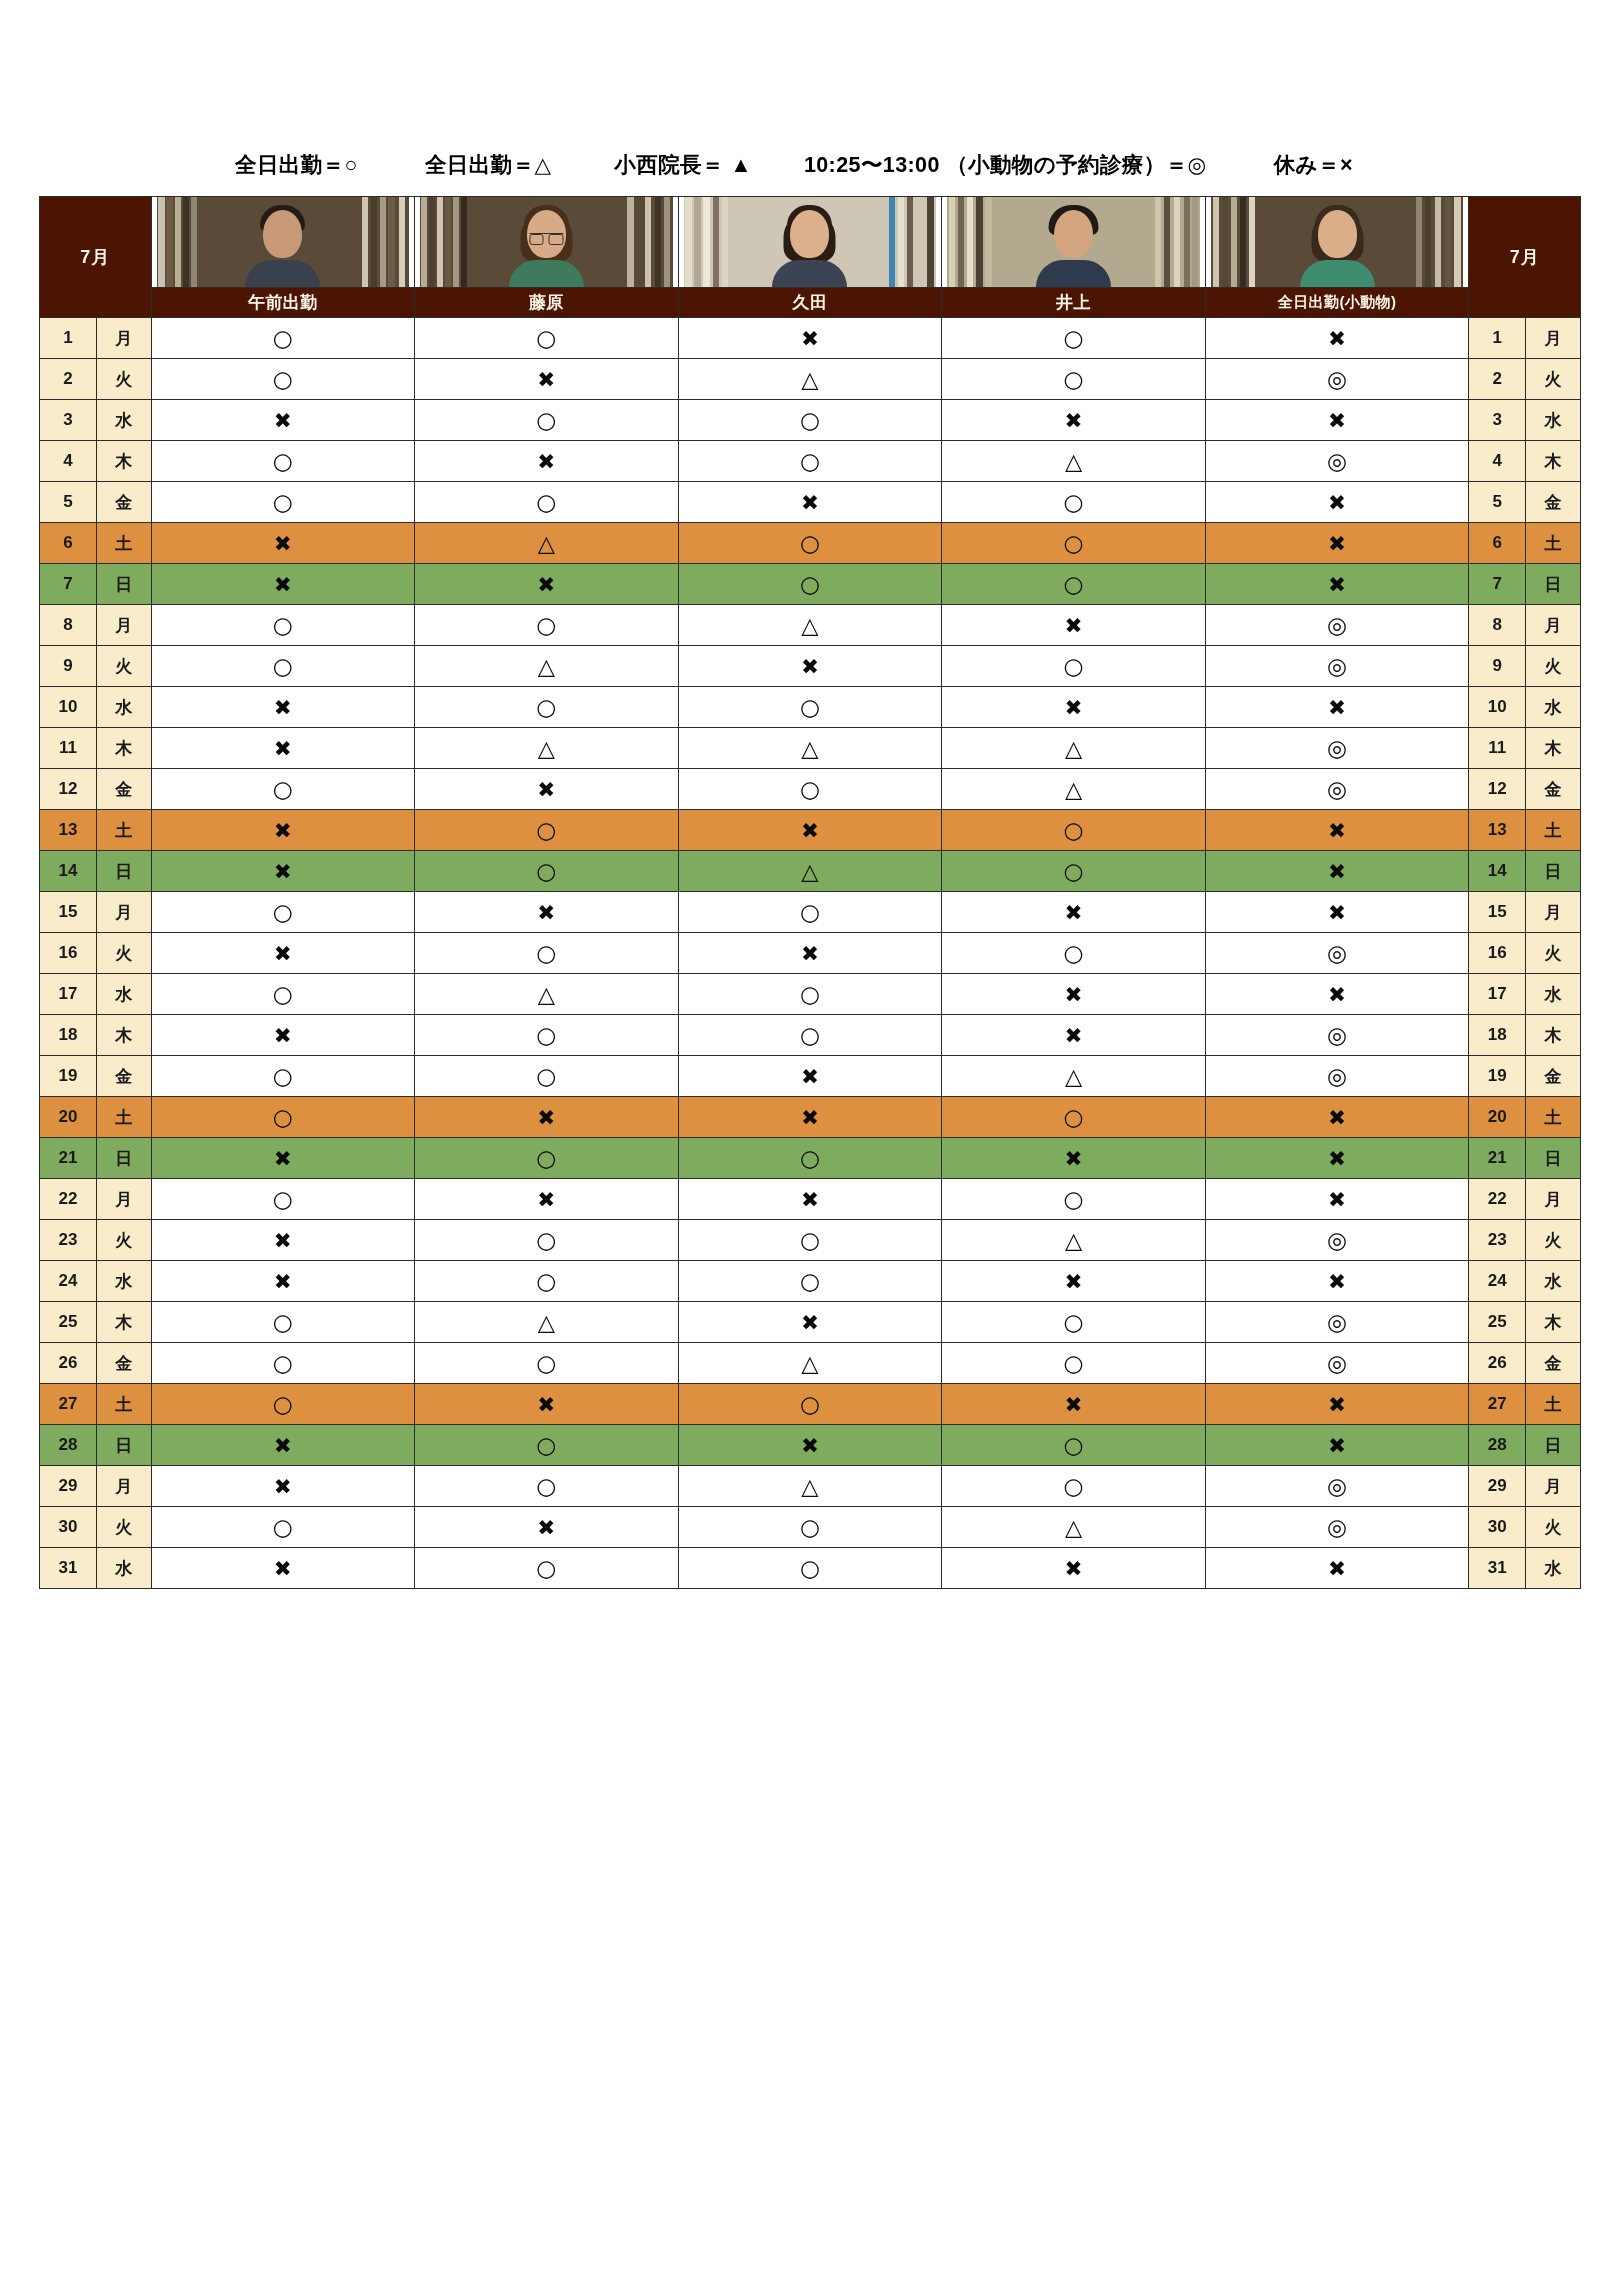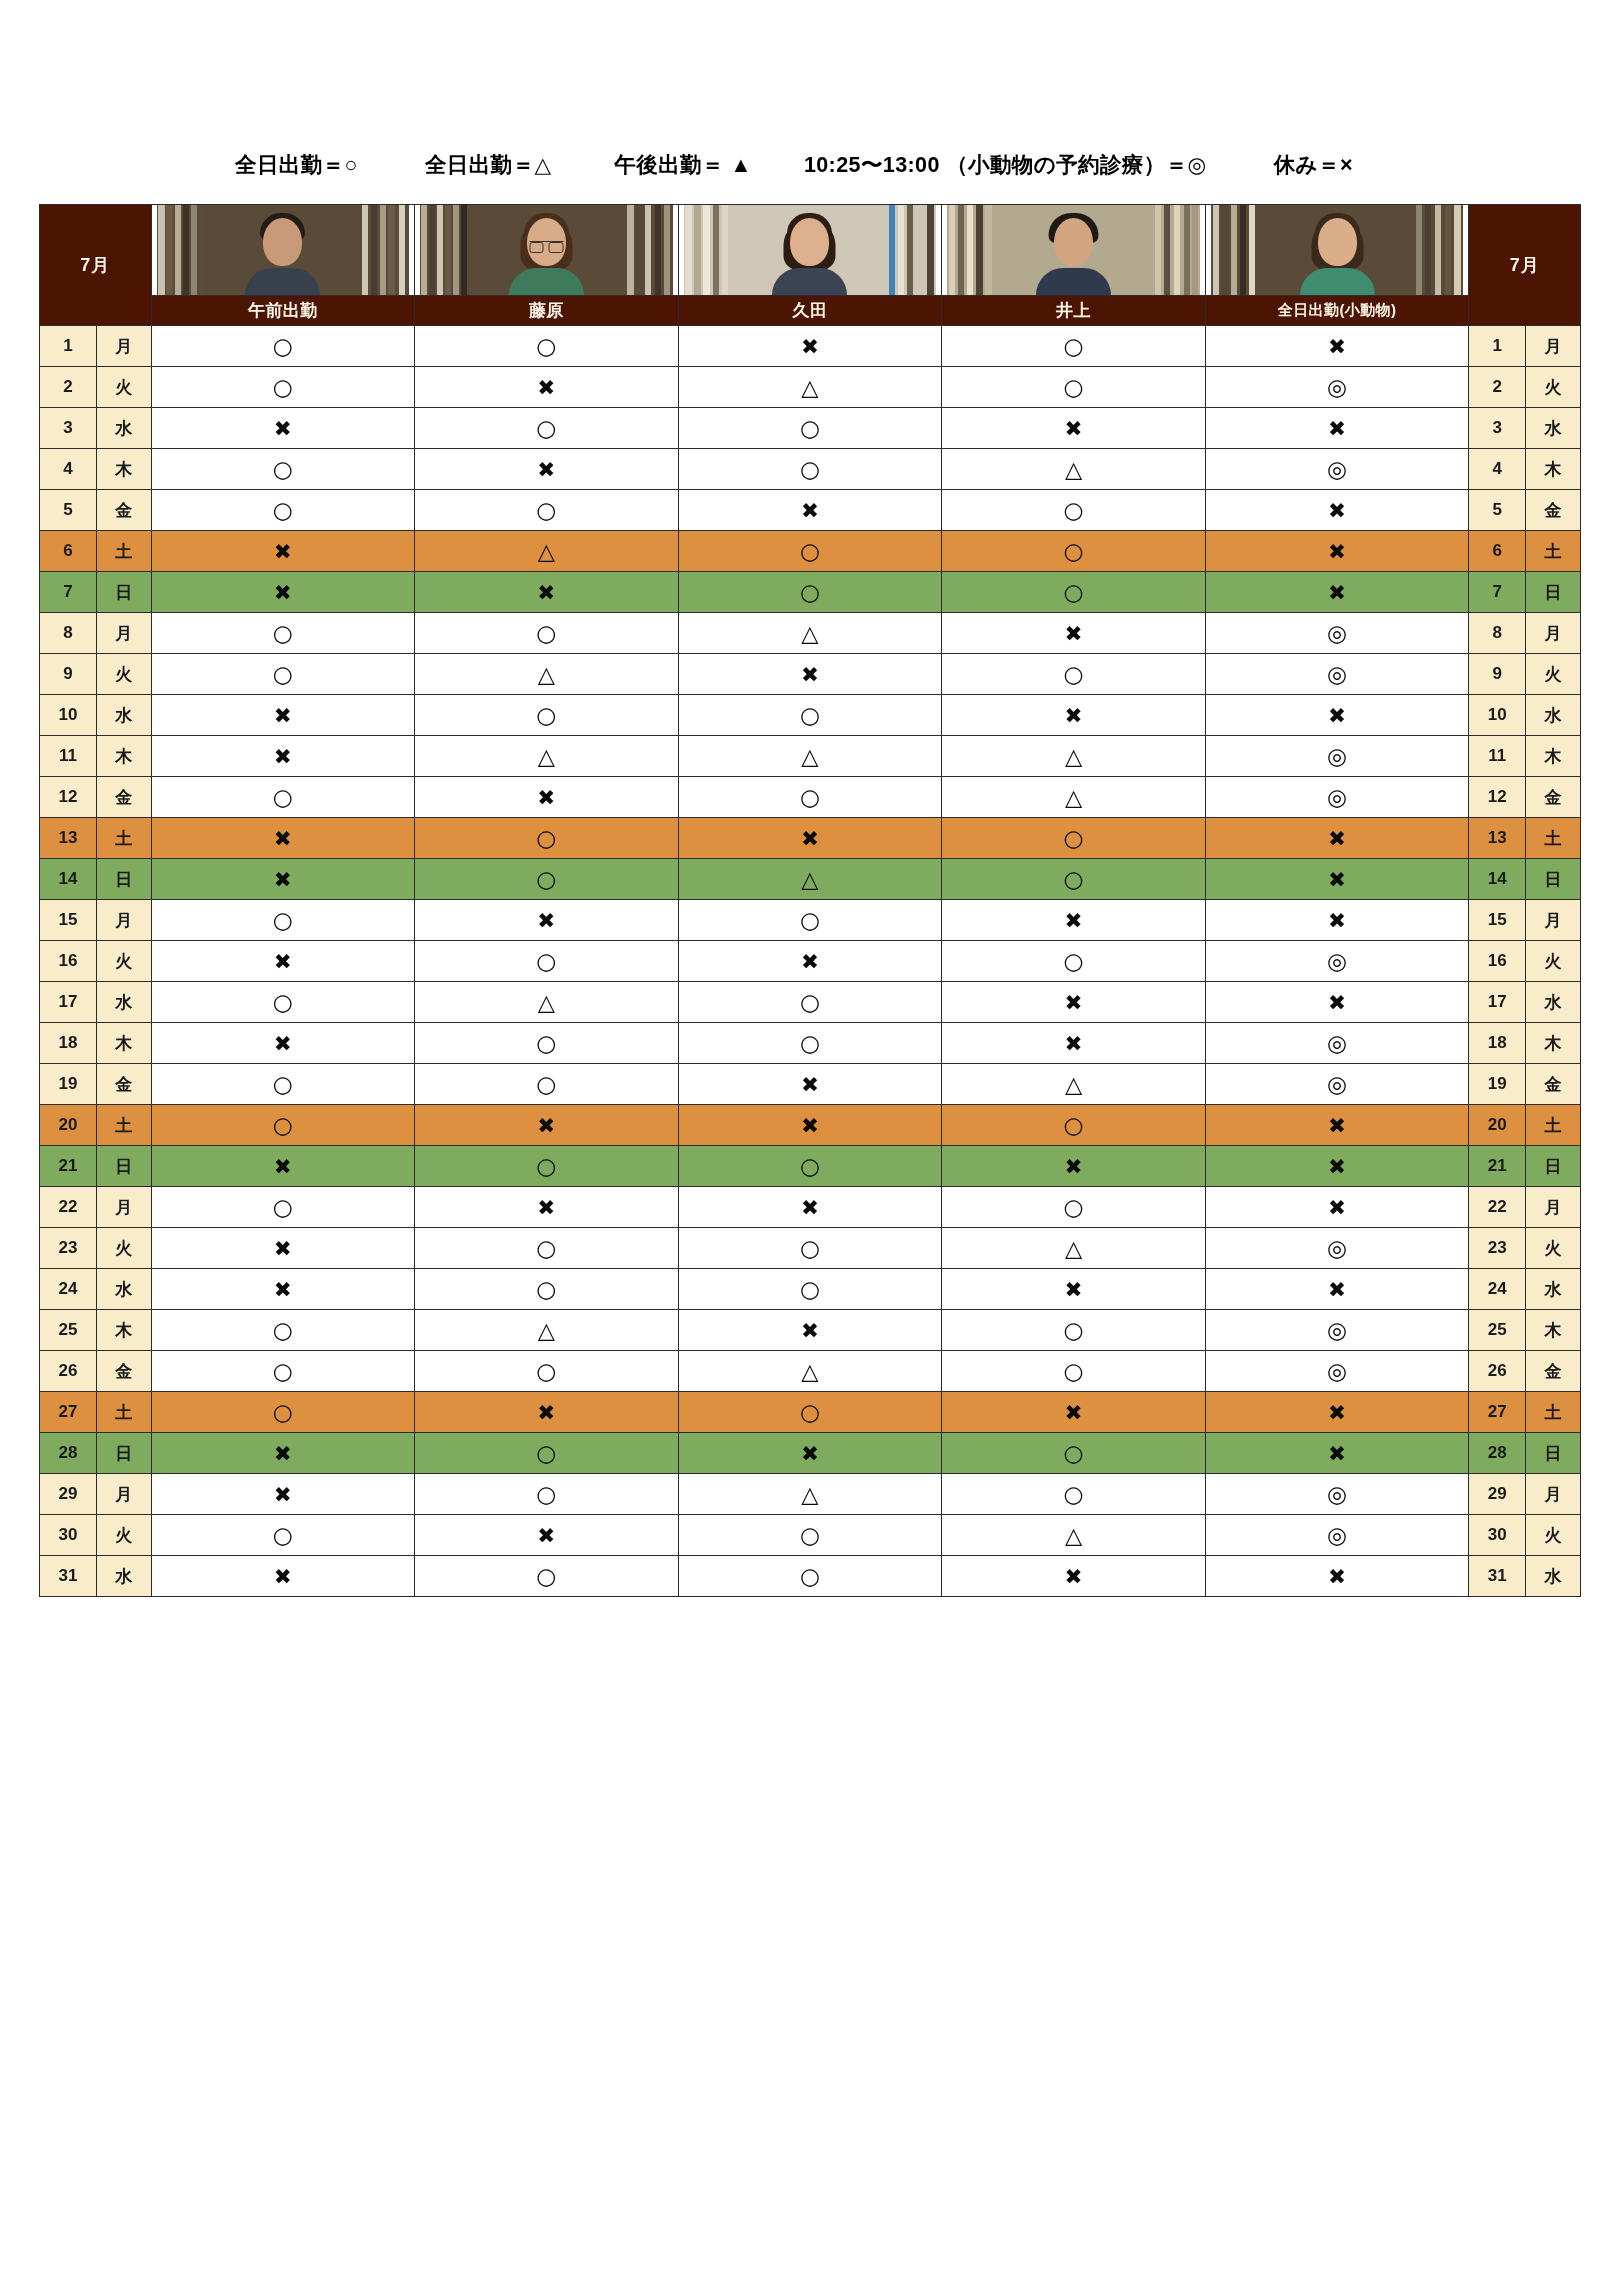--- a/index.html
+++ b/index.html
@@ -19,21 +19,21 @@
   }
   .legend-item{white-space:nowrap;}
   .lg1{margin-left:235px;}
   .lg2{margin-left:67px;}
   .lg3{margin-left:63px;}
   .lg4{margin-left:52px;}
   .lg5{margin-left:67px;}
 
   
   .sched{
-    position:absolute;left:39px;top:204px;
+    position:absolute;left:39px;top:196px;
     border-collapse:collapse;
     table-layout:fixed;
     width:1542px;
   }
   .sched td,.sched th{
     border:0.9px solid #2b2b2b;
     padding:0;margin:0;
     text-align:center;vertical-align:middle;
     font-weight:bold;
     background-clip:padding-box;
@@ -132,21 +132,21 @@
   .mk-nijuu{font-size:23px;}
 </style>
 </head>
 <body>
 
 <div class="page">
 
   <div class="legend">
     <span class="legend-item lg1">全日出勤＝○</span>
     <span class="legend-item lg2">全日出勤＝△</span>
-    <span class="legend-item lg3">午後出勤＝ ▲</span>
+    <span class="legend-item lg3">小西院長＝ ▲</span>
     <span class="legend-item lg4">10:25〜13:00 （小動物の予約診療）＝◎</span>
     <span class="legend-item lg5">休み＝×</span>
   </div>
 
   <table class="sched">
     <colgroup>
       <col class="c-day">
         <col class="c-dow">
       <col class="c-staff">
         <col class="c-staff">

